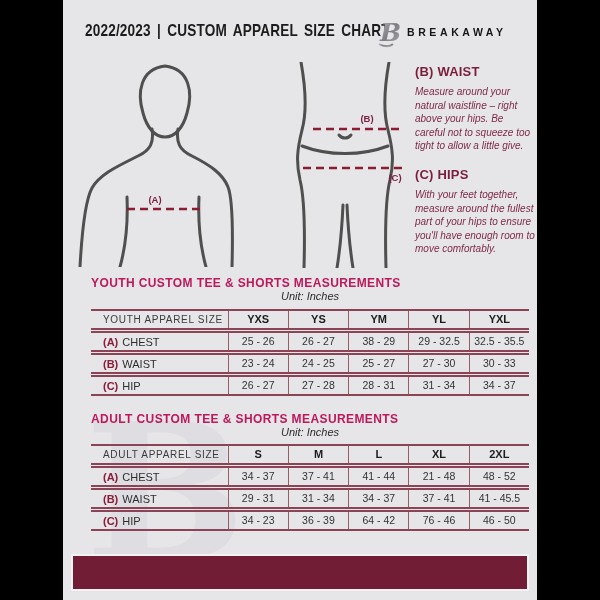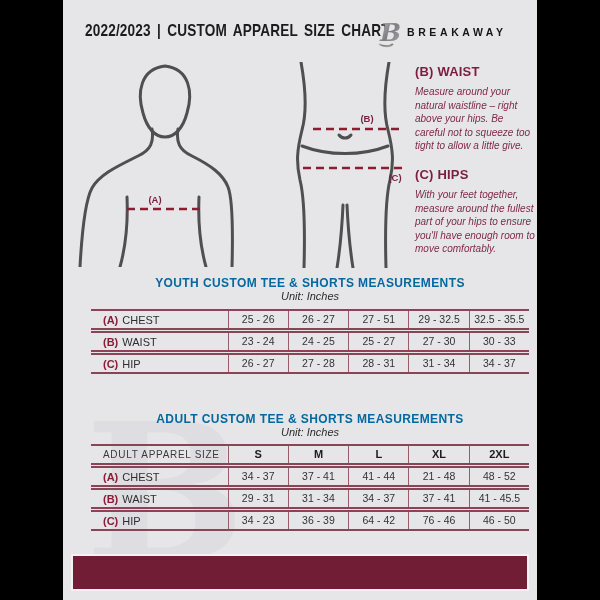--- a/index.html
+++ b/index.html
@@ -28,22 +28,22 @@
   .svgbox { position:absolute; }
   .body-line { fill:none; stroke:#4f4f4f; stroke-width:3; stroke-linecap:round; }
   .dash-line { stroke:#8c1c30; stroke-width:2.6; stroke-dasharray:8 5; }
   .marker { font-size:9.5px; font-weight:bold; fill:#7a1e3c; font-family:"Liberation Sans",sans-serif; }
   
   .guide { position:absolute; z-index:2; }
   .guide h3 { margin:0 0 6px 0; font-size:13px; font-weight:bold; color:#7a1e3c; letter-spacing:0.2px; }
   .guide p { margin:0; font-size:10px; font-style:italic; color:#7d2a45; line-height:13.5px; }
   
   .sec-title {
-    position:absolute; left:28px; width:438px; text-align:center; z-index:2;
-    font-size:12px; font-weight:bold; color:#0369a1; letter-spacing:0.4px;
+    position:absolute; left:28px; width:438px; z-index:2;
+    font-size:12px; font-weight:bold; color:#be185d; letter-spacing:0.4px;
   }
   .sec-unit {
     position:absolute; left:28px; width:438px; text-align:center; z-index:2;
     font-size:11px; font-style:italic; color:#2b2b2b;
   }
   
   .stable { position:absolute; left:28px; width:438px; z-index:2; }
   .trow {
     display:flex; height:17px; margin-bottom:1px;
     border-top:2px solid #8b4456; border-bottom:2px solid #8b4456;
@@ -121,27 +121,35 @@
     <p>With your feet together, measure around the fullest part of your hips to ensure you'll have enough room to move comfortably.</p>
   </div>
 
   <div class="watermark">B</div>
 
   <div class="sec-title" style="top:276px;">YOUTH CUSTOM TEE &amp; SHORTS MEASUREMENTS</div>
   <div class="sec-unit" style="top:290px;">Unit: Inches</div>
 
   <div class="stable" style="top:309px;">
     <div class="trow">
+      <div class="c0 hdr0">YOUTH APPAREL SIZE</div>
+      <div class="cv hdrv">YXS</div>
+      <div class="cv hdrv">YS</div>
+      <div class="cv hdrv">YM</div>
+      <div class="cv hdrv">YL</div>
+      <div class="cv hdrv">YXL</div>
+    </div>
+    <div class="trow">
       <div class="c0">
         <span class="rowkey">(A)</span>
         <span class="rowlabel">CHEST</span>
       </div>
       <div class="cv val">25 - 26</div>
       <div class="cv val">26 - 27</div>
-      <div class="cv val">27 - 51</div>
+      <div class="cv val">38 - 29</div>
       <div class="cv val">29 - 32.5</div>
       <div class="cv val">32.5 - 35.5</div>
     </div>
     <div class="trow">
       <div class="c0">
         <span class="rowkey">(B)</span>
         <span class="rowlabel">WAIST</span>
       </div>
       <div class="cv val">23 - 24</div>
       <div class="cv val">24 - 25</div>

